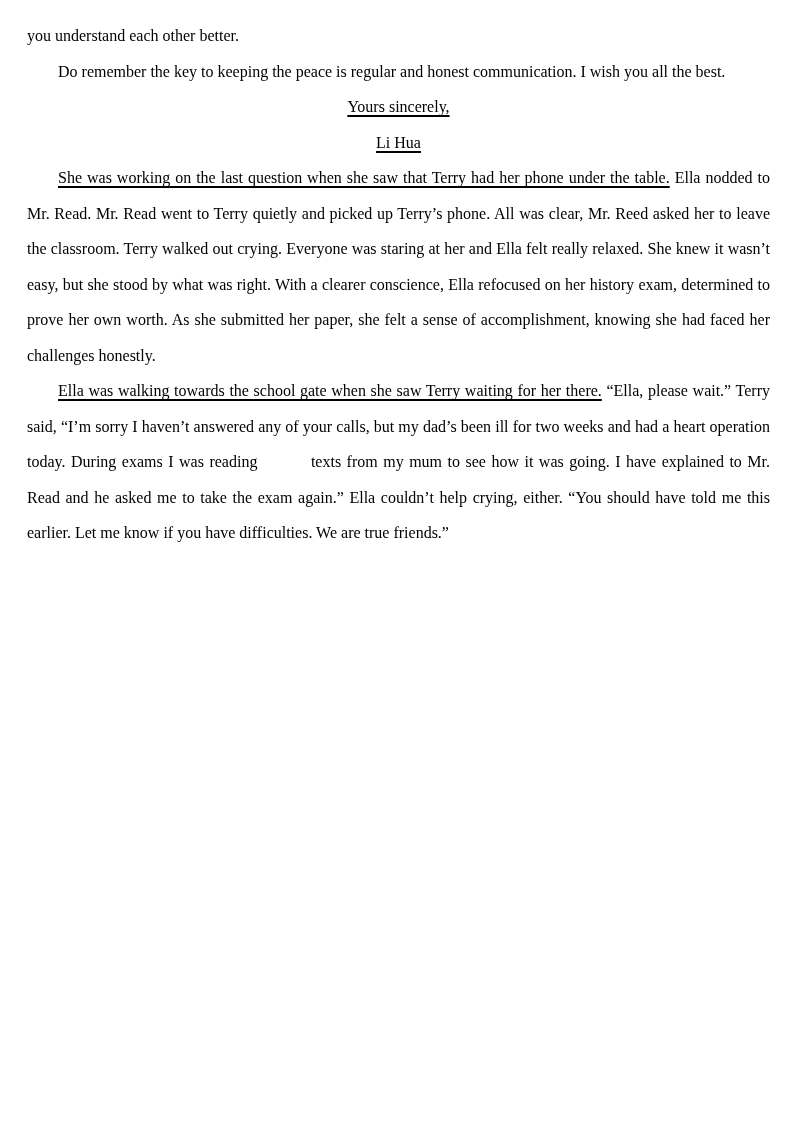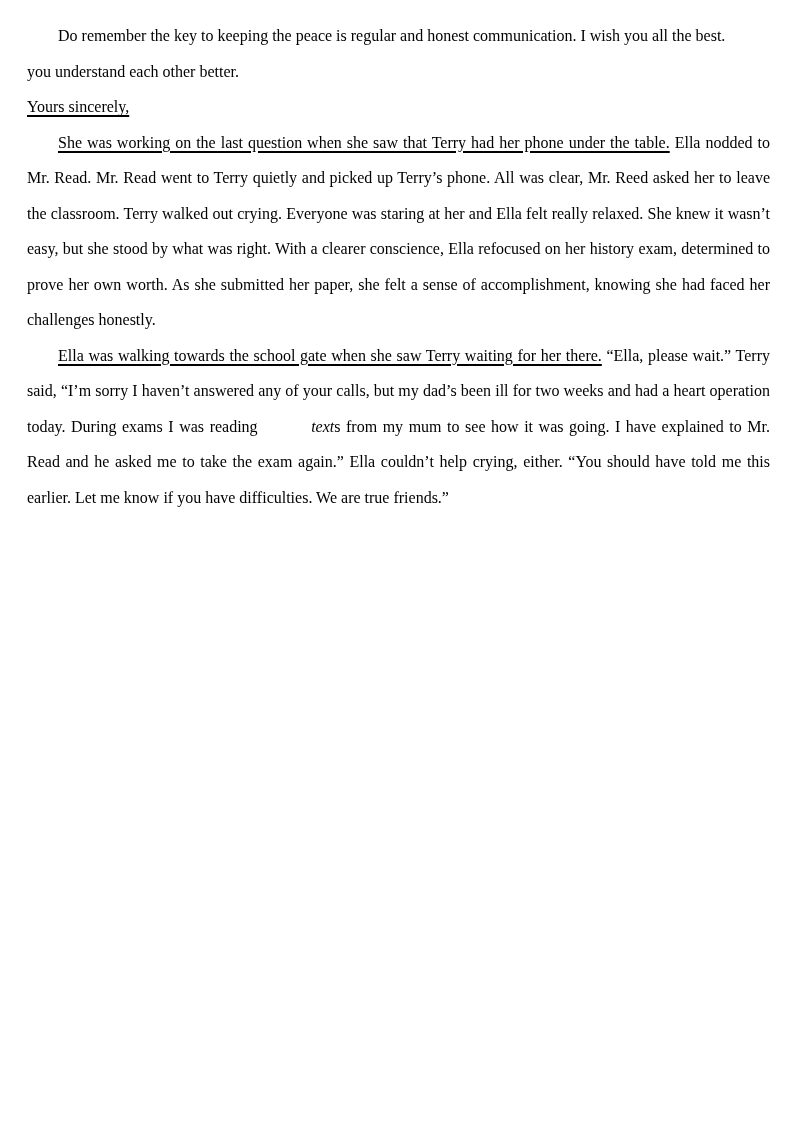--- a/index.html
+++ b/index.html
@@ -24,42 +24,42 @@
     line-height: 35.5px;
   }
   .line {
     margin: 0;
     text-align: justify;
   }
   .indent {
     text-indent: 31px;
   }
   .right {
-    text-align: left;
+    text-align: center;
   }
   .u {
     text-decoration: underline;
     text-underline-offset: 3px;
     text-decoration-thickness: 1.5px;
   }
   .it {
-    font-style: italic;
     margin-left: 48px;
   }
 </style>
 </head>
 <body>
 
 <div class="page">
 
+  <p class="line">you understand each other better.</p>
+
   <p class="line indent">Do remember the key to keeping the peace is regular and honest communication. I wish you all the best.</p>
-
-  <p class="line">you understand each other better.</p>
 
   <p class="line right"><span class="u">Yours sincerely,</span></p>
 
+  <p class="line right"><span class="u">Li Hua</span></p>
 
 
   <p class="line indent"><span class="u">She was working on the last question when she saw that Terry had her phone under the table.</span><span> Ella nodded to Mr. Read. Mr. Read went to Terry quietly and picked up Terry’s phone. All was clear, Mr. Reed asked her to leave the classroom. Terry walked out crying. Everyone was staring at her and Ella felt really relaxed. She knew it wasn’t easy, but she stood by what was right. With a clearer conscience, Ella refocused on her history exam, determined to prove her own worth. As she submitted her paper, she felt a sense of accomplishment, knowing she had faced her challenges honestly.</span></p>
 
   <p class="line indent"><span class="u">Ella was walking towards the school gate when she saw Terry waiting for her there.</span><span> “Ella, please wait.” Terry said, “I’m sorry I haven’t answered any of your calls, but my dad’s been ill for two weeks and had a heart operation today. During exams I was reading </span><span class="it">text</span><span>s from my mum to see how it was going. I have explained to Mr. Read and he asked me to take the exam again.” Ella couldn’t help crying, either. “You should have told me this earlier. Let me know if you have difficulties. We are true friends.”</span></p>
 
 </div>
 
 </body></html>

